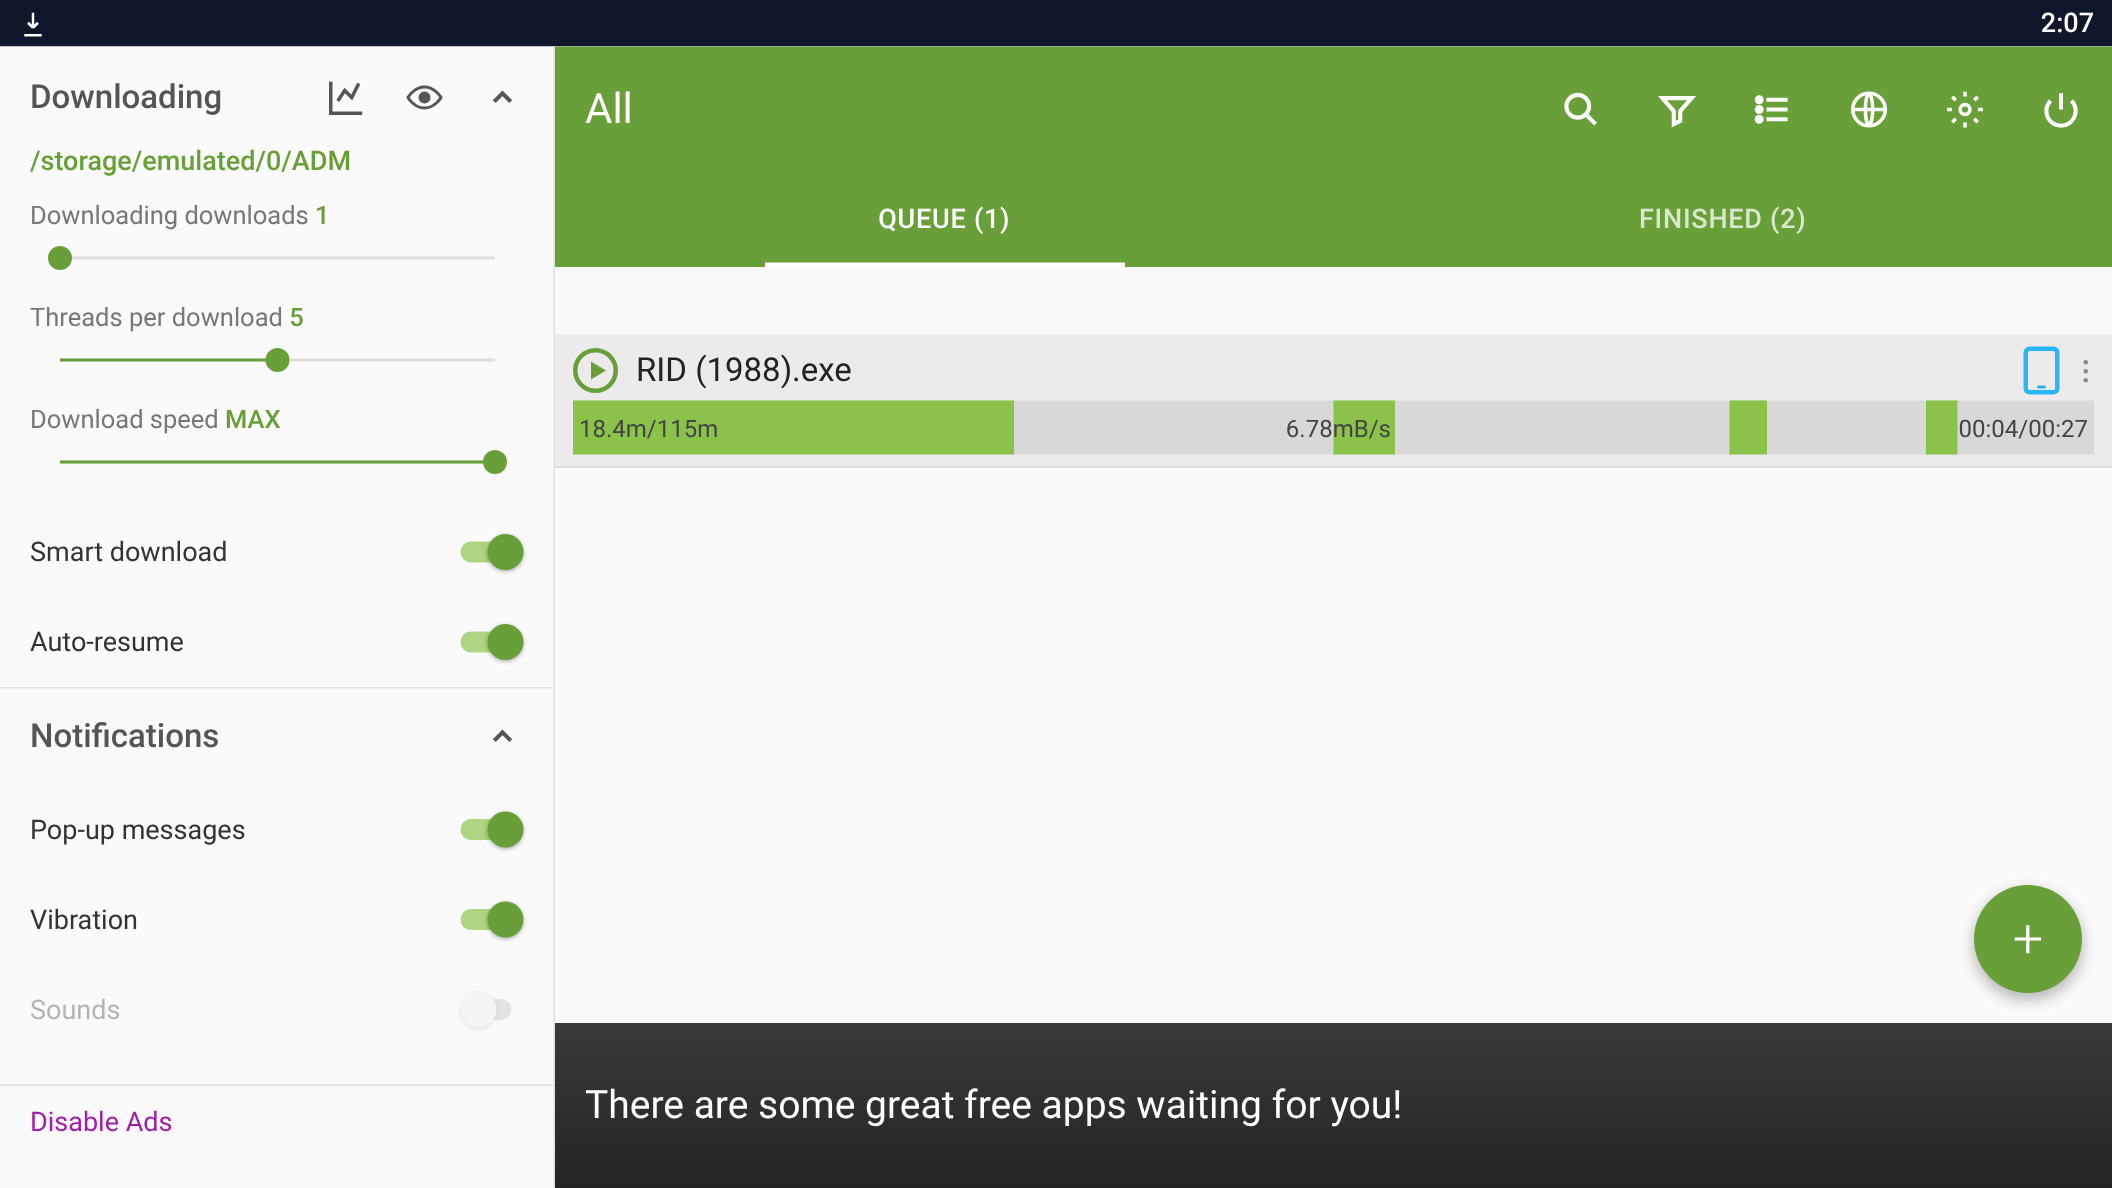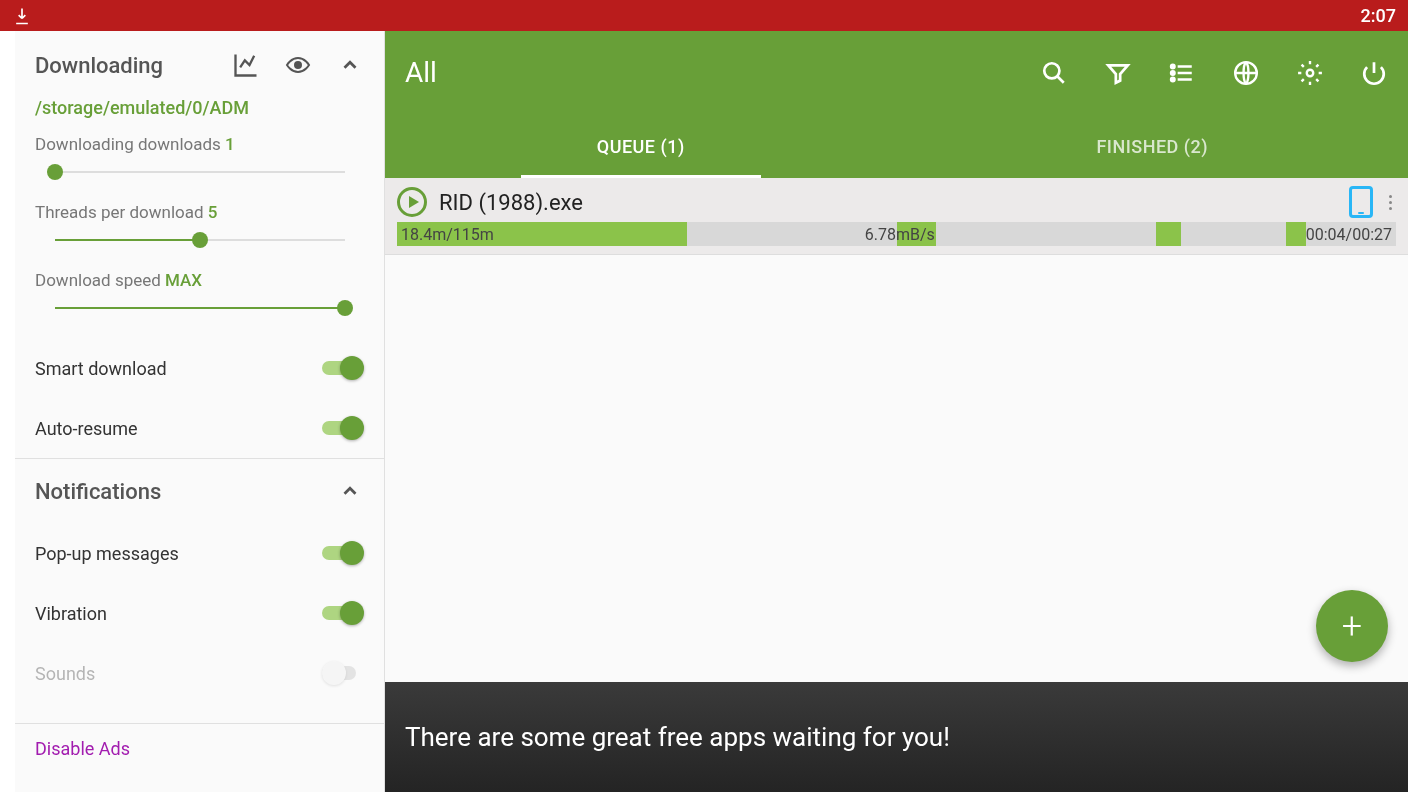--- a/index.html
+++ b/index.html
@@ -1,26 +1,26 @@
 <!DOCTYPE html>
 <html><head>
 <meta charset="utf-8">
 <style>
 * { box-sizing: border-box; margin: 0; padding: 0; font-family: Roboto, "Segoe UI", Arial, sans-serif; }
 html, body { width: 1408px; height: 792px; overflow: hidden; background: #fff; }
 
 .statusbar {
-  height: 31px; background: #b91c1c; color: #fff;
+  height: 31px; background: #0f172a; color: #fff;
   display: flex; align-items: center; justify-content: space-between;
   padding: 0 12px; font-size: 18px;
 }
 .statusbar .left { display: flex; align-items: center; }
 .statusbar .time { font-weight: 500; }
 
-.app { display: flex; height: 761px; padding-left: 15px; }
+.app { display: flex; height: 761px; }
 
 .sidebar {
   width: 370px; background: #fafafa; border-right: 1px solid #e0e0e0;
   overflow-y: hidden; display: flex; flex-direction: column;
 }
 .sidebar-inner { padding: 20px; }
 .section-header {
   display: flex; align-items: center; justify-content: space-between;
   margin-bottom: 18px;
 }
@@ -58,33 +58,33 @@
 .appbar-title { font-size: 28px; font-weight: 400; flex: 0 0 auto; }
 .appbar-spacer { flex: 1; }
 .appbar-icons { display: flex; gap: 36px; align-items: center; }
 .appbar-icon { width: 28px; height: 28px; color: #fff; cursor: pointer; display:flex; align-items:center; justify-content:center; }
 
 .tabs { height: 64px; background: #689F38; display: flex; }
 .tab { flex: 1; display: flex; align-items: center; justify-content: center; color: rgba(255,255,255,.75); font-size: 18px; font-weight: 500; letter-spacing: .5px; cursor: pointer; position: relative; }
 .tab.active { color: #fff; }
 .tab.active::after { content:""; position:absolute; bottom:0; left:50%; transform:translateX(-50%); width:240px; height:3px; background:#fff; }
 
-.content { flex: 1; position: relative; background: #fafafa; }
+.content { flex: 1; position: relative; background: #fafafa; margin-top: 45px; }
 
 .dl-item { background: #eceaea; border-bottom: 1px solid #ddd; }
 .dl-head { display: flex; align-items: center; padding: 8px 12px 4px; gap: 12px; }
 .play-icon { width: 30px; height: 30px; border: 3px solid #689F38; border-radius: 50%; display:flex; align-items:center; justify-content:center; }
 .play-tri { width:0; height:0; border-left: 10px solid #689F38; border-top:6px solid transparent; border-bottom:6px solid transparent; margin-left:3px; }
 .dl-name { font-size: 22px; color: #222; flex:1; }
 .device-icon { width: 24px; height: 32px; border: 3px solid #29B6F6; border-radius: 4px; position:relative; }
 .device-icon::after { content:""; position:absolute; bottom:1px; left:50%; transform:translateX(-50%); width:6px; height:2px; background:#29B6F6; border-radius:1px; }
 .more-dots { display:flex; flex-direction:column; gap:3px; padding:0 4px; cursor:pointer; }
 .more-dots span { width:3px; height:3px; background:#888; border-radius:50%; }
 
-.dl-progress { position: relative; height: 24px; background: #d8d8d8; margin: 0 12px 8px; display:flex; align-items:center; }
+.dl-progress { position: relative; height: 36px; background: #d8d8d8; margin: 0 12px 8px; display:flex; align-items:center; }
 .seg { position:absolute; top:0; bottom:0; background:#8BC34A; }
 .dl-text { position: relative; font-size: 16px; color: #444; padding: 0 4px; z-index:2; }
 .dl-text.left { flex:0 0 auto; }
 .dl-text.center { flex:1; text-align:center; }
 .dl-text.right { flex:0 0 auto; }
 
 .fab { position: absolute; right: 20px; bottom: 130px; width: 72px; height: 72px; border-radius: 50%; background: #689F38; box-shadow: 0 4px 10px rgba(0,0,0,.3); display:flex; align-items:center; justify-content:center; cursor:pointer; }
 .fab-plus { color:#fff; font-size: 36px; font-weight:300; }
 
 .ad-banner { position: absolute; left:0; right:0; bottom:0; height: 110px; background: linear-gradient(#3a3a3a, #242424); display:flex; align-items:center; padding: 0 20px; color:#fff; gap: 20px; }

